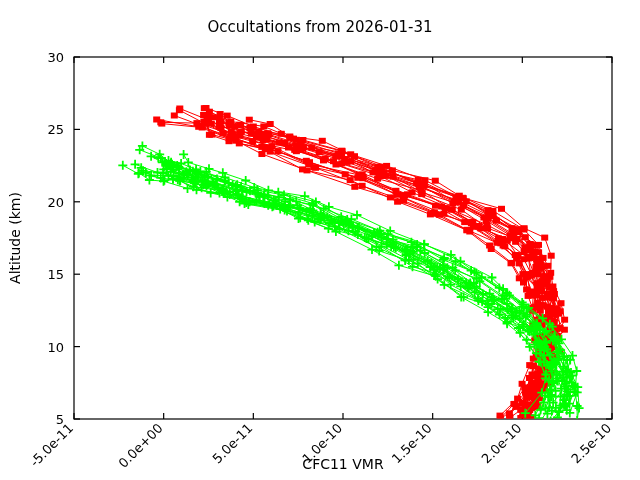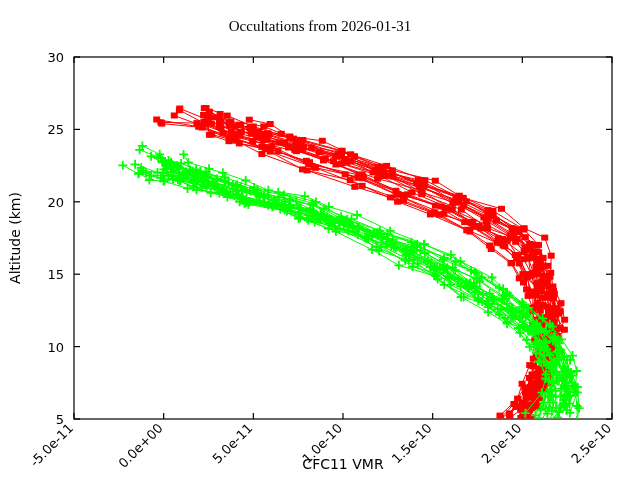--- a/index.html
+++ b/index.html
@@ -1,18 +1,18 @@
 <!DOCTYPE html>
 <html><head>
 <meta charset="utf-8">
 <style>
   html,body{margin:0;padding:0;}
   body{width:640px;height:480px;background:#ffffff;font-family:"DejaVu Sans",sans-serif;overflow:hidden;}
   #stage{position:relative;width:640px;height:480px;}
-  #title{position:absolute;left:0;top:18px;width:640px;text-align:center;font-size:15px;color:#000;font-family:Liberation Serif, serif;}
+  #title{position:absolute;left:0;top:18px;width:640px;text-align:center;font-size:15px;color:#000;}
   svg{position:absolute;left:0;top:0;}
   .axlabel{font-size:14px;fill:#000;font-family:"DejaVu Sans",sans-serif;}
   .tick{font-size:13px;fill:#000;font-family:"DejaVu Sans",sans-serif;}
 </style>
 </head>
 <body>
 
 <div id="stage">
   <div id="title">Occultations from 2026-01-31</div>
   <svg id="plot" width="640" height="480">

